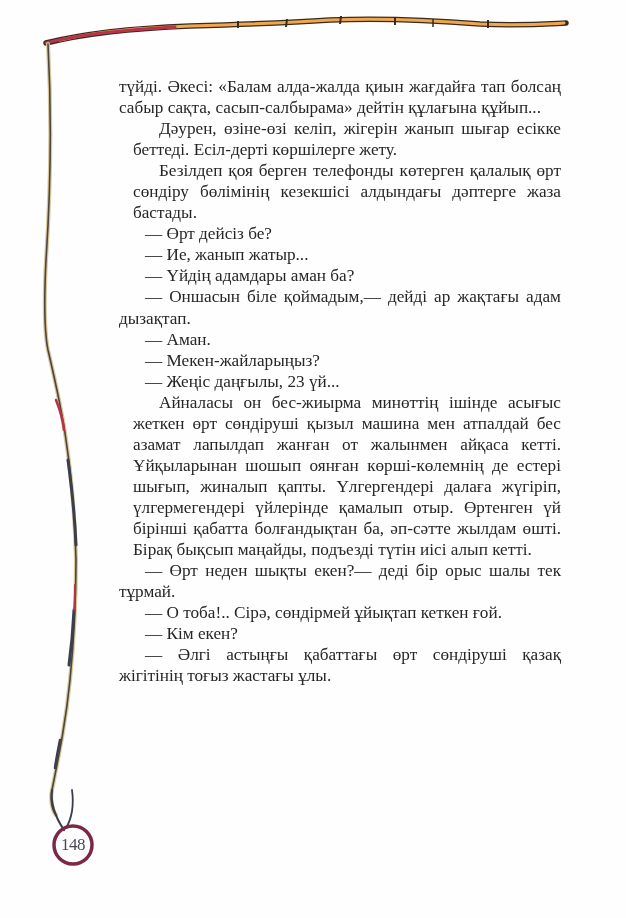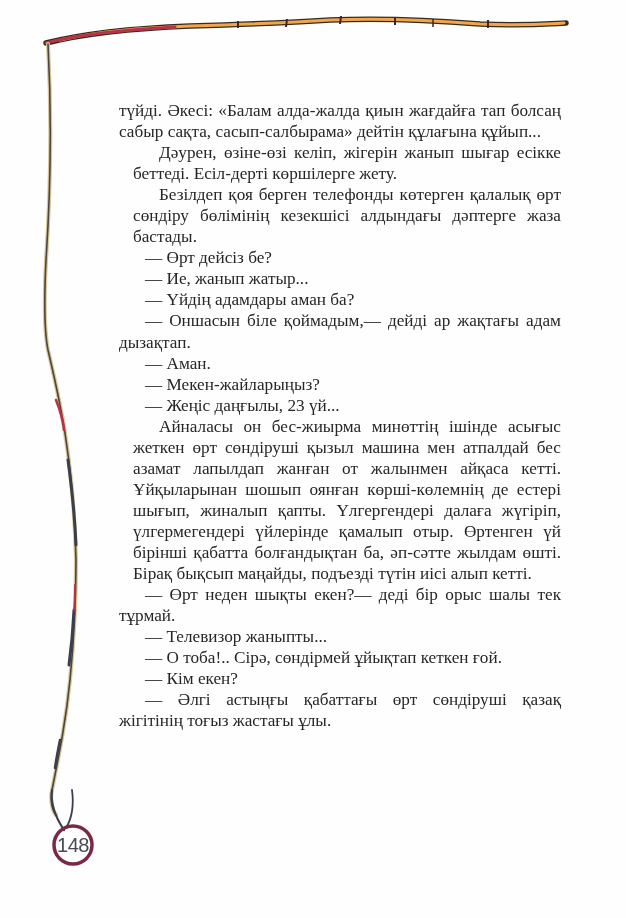--- a/index.html
+++ b/index.html
@@ -42,33 +42,32 @@
   }
   .text-block p.indent {
     text-indent: 26px;
     margin-left: 14px;
   }
   .text-block p.dialog {
     text-indent: 26px;
   }
   .text-block p.noindent {
     text-indent: 0;
-    margin-top: 24px;
   }
   .page-number {
     position: absolute;
     left: 53px;
     top: 825px;
     width: 40px;
     height: 40px;
     display: flex;
     align-items: center;
     justify-content: center;
-    font-family: Liberation Sans, sans-serif;
-    font-size: 20px;
+    font-family: Liberation Serif, serif;
+    font-size: 17px;
     color: #4a4a55;
     letter-spacing: -0.5px;
     border-radius: 19px;
   }
 </style>
 </head>
 <body>
 
 <div class="page">
 
@@ -109,20 +108,19 @@
     <p class="indent">Безілдеп қоя берген телефонды көтерген қалалық өрт сөндіру бөлімінің кезекшісі алдындағы дәптерге жаза бастады.</p>
     <p class="dialog">—  Өрт дейсіз бе?</p>
     <p class="dialog">—  Ие, жанып жатыр...</p>
     <p class="dialog">—  Үйдің адамдары аман ба?</p>
     <p class="dialog">— Оншасын біле қоймадым,— дейді ар жақтағы адам дызақтап.</p>
     <p class="dialog">—  Аман.</p>
     <p class="dialog">—  Мекен-жайларыңыз?</p>
     <p class="dialog">—  Жеңіс даңғылы, 23 үй...</p>
     <p class="indent">Айналасы он бес-жиырма минөттің ішінде асығыс жеткен өрт сөндіруші қызыл машина мен атпалдай бес азамат лапылдап жанған от жалынмен айқаса кетті. Ұйқыларынан шошып оянған көрші-көлемнің де естері шығып, жиналып қапты. Үлгергендері далаға жүгіріп, үлгермегендері үйлерінде қамалып отыр. Өртенген үй бірінші қабатта болғандықтан ба, әп-сәтте жылдам өшті. Бірақ бықсып маңайды, подъезді түтін иісі алып кетті.</p>
     <p class="dialog">—  Өрт неден шықты екен?— деді бір орыс шалы тек тұрмай.</p>
-    <p class="dialog">—  Телевизор жанып­ты...</p>
     <p class="dialog">—  О тоба!.. Сірә, сөндірмей ұйықтап кеткен ғой.</p>
     <p class="dialog">—  Кім екен?</p>
     <p class="dialog">—  Әлгі астыңғы қабаттағы өрт сөндіруші қазақ жігітінің тоғыз жастағы ұлы.</p>
   </div>
 
   <div class="page-number">148</div>
 </div>
 
 </body></html>

